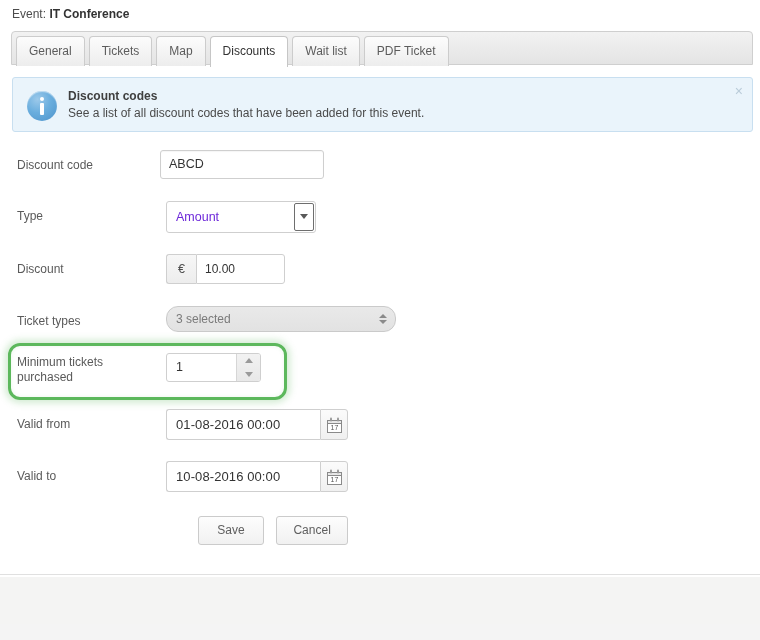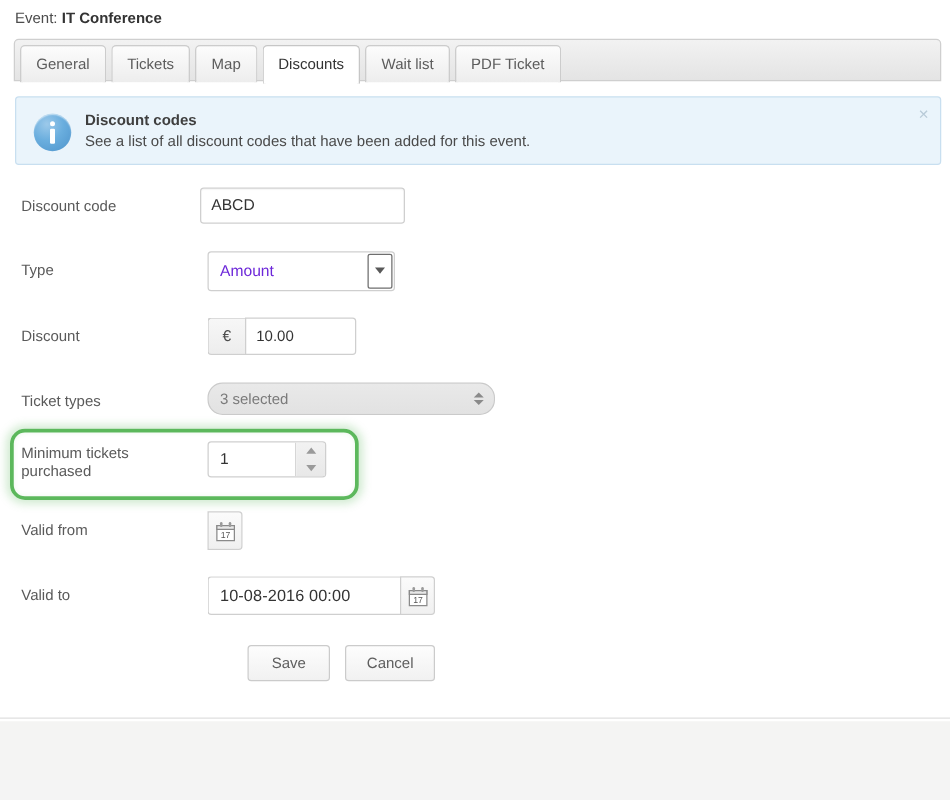--- a/index.html
+++ b/index.html
@@ -453,20 +453,21 @@
           <span class="sp-btn dn">
               <i></i>
             </span>
         </span>
       </div>
     </div>
 
     <div class="form-row" id="row-from">
       <div class="f-label">Valid from</div>
       <div class="date-group">
+        <span class="date-input">01-08-2016 00:00</span>
         <span class="date-btn">
           <svg class="cal-icon" viewBox="0 0 17 17">
             <rect x="1.5" y="3.5" width="14" height="12" fill="#ffffff" stroke="#8a8a8a" stroke-width="1"></rect>
             <rect x="1.5" y="3.5" width="14" height="3" fill="#e8e8e8" stroke="#8a8a8a" stroke-width="1"></rect>
             <rect x="4" y="0.5" width="2" height="4" rx="1" fill="#9a9a9a"></rect>
             <rect x="11" y="0.5" width="2" height="4" rx="1" fill="#9a9a9a"></rect>
             <text x="8.5" y="13.4" font-size="7" font-family="Liberation Sans, sans-serif" fill="#555555" text-anchor="middle">17</text>
           </svg>
         </span>
       </div>

